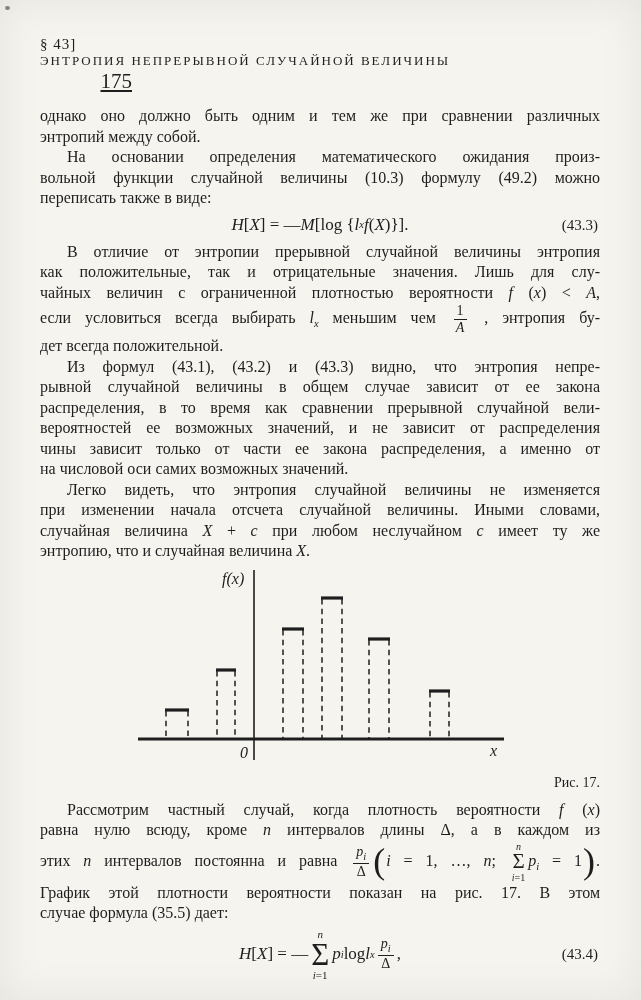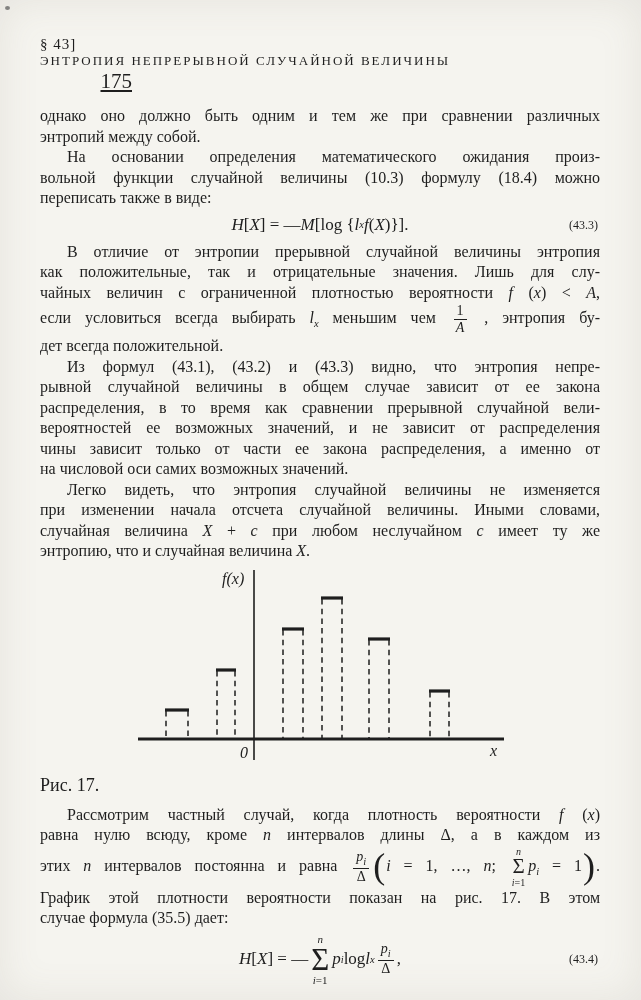--- a/index.html
+++ b/index.html
@@ -38,50 +38,50 @@
        line-height:1;margin:0 3px;}
   .sum .lim{font-size:10px;line-height:1.1;}
   .sum .sigma{font-size:21px;line-height:.95;}
   .sum.disp .lim{font-size:11px;}
   .sum.disp .sigma{font-size:31px;}
   
   .big{font-size:36px;line-height:.9;vertical-align:middle;font-weight:400;margin:0 1px;}
   
   .eq{position:relative;text-align:center;font-size:17px;margin:6px 0 7px;}
   .eq .body{display:inline-flex;align-items:center;}
-  .eq .tag{position:absolute;right:2px;top:50%;transform:translateY(-50%);font-size:12px;}
+  .eq .tag{position:absolute;right:2px;top:50%;transform:translateY(-50%);font-size:15px;}
   
   .fig{margin:6px 0 0 90px;}
   .figsvg .ax{stroke:#1e1e1e;stroke-width:1.6;}
   .figsvg .axh{stroke:#1e1e1e;stroke-width:3;}
   .figsvg .dash{stroke:#1e1e1e;stroke-width:1.5;stroke-dasharray:5.5 4.2;fill:none;}
   .figsvg .cap{stroke:#1e1e1e;stroke-width:3.2;}
   .flab{font-style:italic;font-size:16px;font-family:"Liberation Serif","DejaVu Serif",serif;fill:#1e1e1e;}
-  .figcap{text-align:left;font-size:18px;margin:7px 0 9px;}
+  .figcap{text-align:right;font-size:14px;margin:7px 0 9px;}
 </style>
 </head>
 <body>
 
 <div class="page">
   <div class="speck"></div>
   <div class="content">
 
     <div class="hdr">
       <span class="sec">§ 43]</span>
       <span class="ttl">ЭНТРОПИЯ НЕПРЕРЫВНОЙ СЛУЧАЙНОЙ ВЕЛИЧИНЫ</span>
       <span class="pg">175</span>
     </div>
 
     <div class="para">
         <div class="line">однако оно должно быть одним и тем же при сравнении различных</div>
         <div class="line end">энтропий между собой.</div>
       </div>
     <div class="para">
         <div class="line ind">На основании определения математического ожидания произ-</div>
-        <div class="line">вольной функции случайной величины (10.3) формулу (18.4) можно</div>
+        <div class="line">вольной функции случайной величины (10.3) формулу (49.2) можно</div>
         <div class="line end">переписать также в виде:</div>
       </div>
 
     <div class="eq">
       <span class="body"><span class="var">H</span> [<span class="var">X</span>] = — <span class="var">M</span> [log {<span class="var">l</span><sub class="sb">x</sub> <span class="var">f</span> (<span class="var">X</span>)}].</span>
       <span class="tag">(43.3)</span>
     </div>
 
     <div class="para">
         <div class="line ind">В отличие от энтропии прерывной случайной величины энтропия</div>

